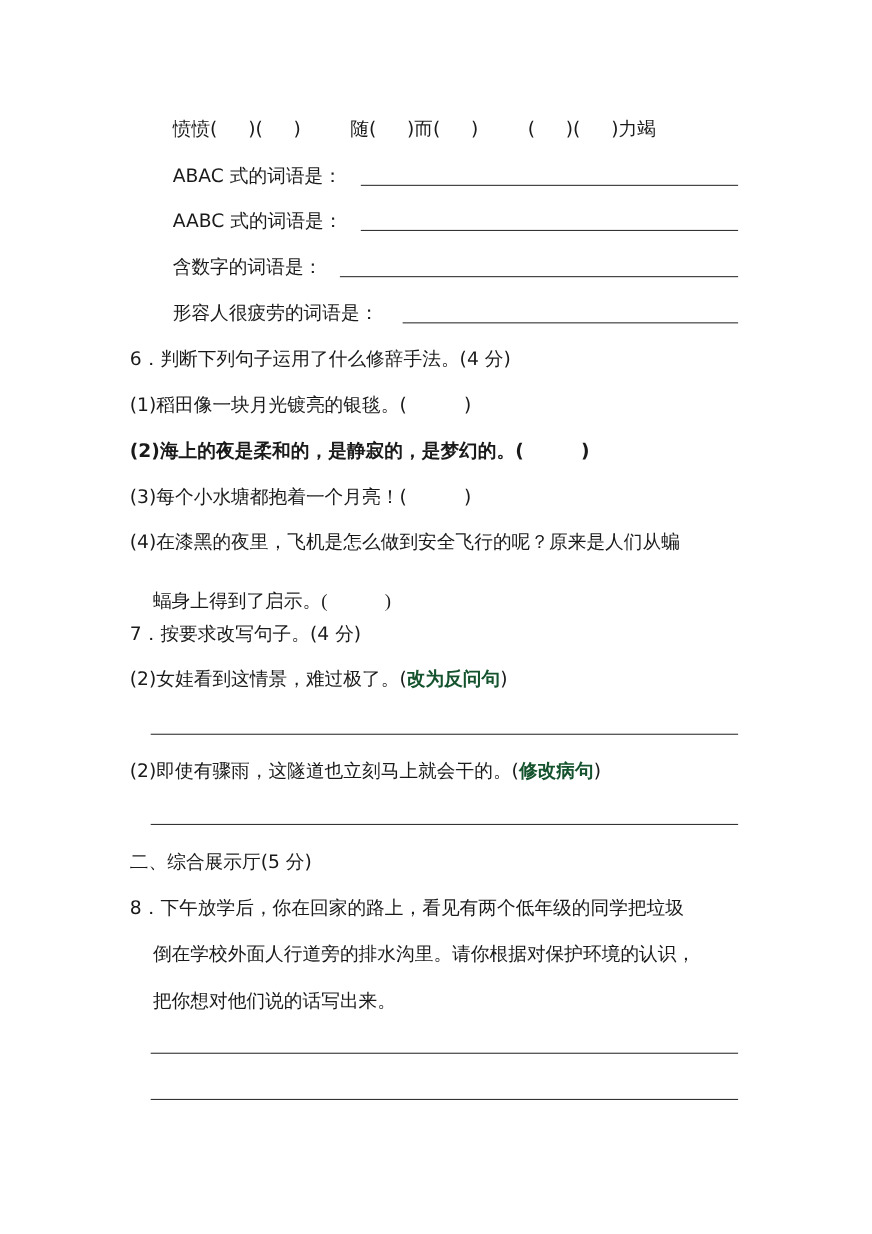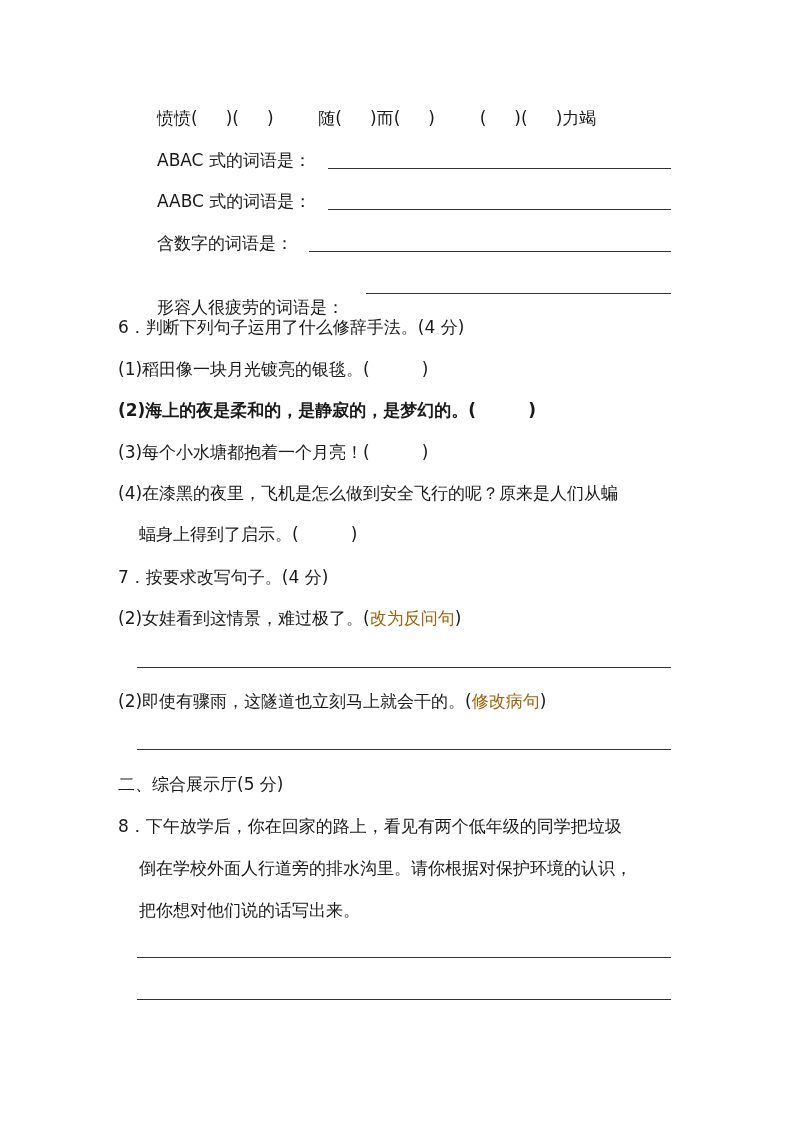--- a/index.html
+++ b/index.html
@@ -1,19 +1,19 @@
 <!DOCTYPE html>
 <html><head>
 <meta charset="utf-8">
 <style>
   html, body { margin: 0; padding: 0; background: #ffffff; }
   body { width: 793px; height: 1122px; position: relative; overflow: hidden;
          font-family: "DejaVu Sans", "Liberation Sans", sans-serif; color: #1a1a1a; }
   .line { position: absolute; font-size: 17px; line-height: 24px; white-space: nowrap; }
-  .hint { color: #a16207; font-family: "DejaVu Serif", "Liberation Serif", serif; }
+  .hint { color: #14532d; font-family: "DejaVu Serif", "Liberation Serif", serif; font-weight: bold; }
   .rule { position: absolute; border-bottom: 1px solid #333; height: 0; }
   .gap { display: inline-block; }
 </style>
 </head>
 <body>
 
 <div class="line" style="left:157px; top:106px;">
   <span>
     <span>愤愤</span><span>(</span><span class="gap" style="width:28px"></span><span>)(</span><span class="gap" style="width:28px"></span><span>)</span>
   </span>
@@ -35,40 +35,40 @@
 <div class="line" style="left:157px; top:189px;">
   <span>AABC 式的词语是：</span>
 </div>
 <div class="rule" style="left:328px; width:343px; top:209px;"></div>
 
 <div class="line" style="left:157px; top:231px;">
   <span>含数字的词语是：</span>
 </div>
 <div class="rule" style="left:309px; width:362px; top:251px;"></div>
 
-<div class="line" style="left:157px; top:273px;margin-top:22px;">
+<div class="line" style="left:157px; top:273px;">
   <span>形容人很疲劳的词语是：</span>
 </div>
 <div class="rule" style="left:366px; width:305px; top:293px;"></div>
 
 <div class="line" style="left:118px; top:315px;">6．判断下列句子运用了什么修辞手法。(4 分)</div>
 
 <div class="line" style="left:118px; top:357px;">
   <span>(1)稻田像一块月光镀亮的银毯。(</span><span class="gap" style="width:52px"></span><span>)</span>
 </div>
 <div class="line" style="left:118px; top:398px;font-weight:bold;">
   <span>(2)海上的夜是柔和的，是静寂的，是梦幻的。(</span><span class="gap" style="width:52px"></span><span>)</span>
 </div>
 <div class="line" style="left:118px; top:440px;">
   <span>(3)每个小水塘都抱着一个月亮！(</span><span class="gap" style="width:52px"></span><span>)</span>
 </div>
 <div class="line" style="left:118px; top:481px;">
   <span>(4)在漆黑的夜里，飞机是怎么做到安全飞行的呢？原来是人们从蝙</span>
 </div>
-<div class="line" style="left:139px; top:522px;">
+<div class="line" style="left:139px; top:535px;font-family:Liberation Serif, serif;">
   <span>蝠身上得到了启示。(</span><span class="gap" style="width:52px"></span><span>)</span>
 </div>
 
 <div class="line" style="left:118px; top:565px;text-align:right;">7．按要求改写句子。(4 分)</div>
 
 <div class="line" style="left:118px; top:606px;">
   <span>(2)女娃看到这情景，难过极了。(</span><span class="hint">改为反问句</span><span>)</span>
 </div>
 <div class="rule" style="left:137px; width:534px; top:667px;"></div>
 

